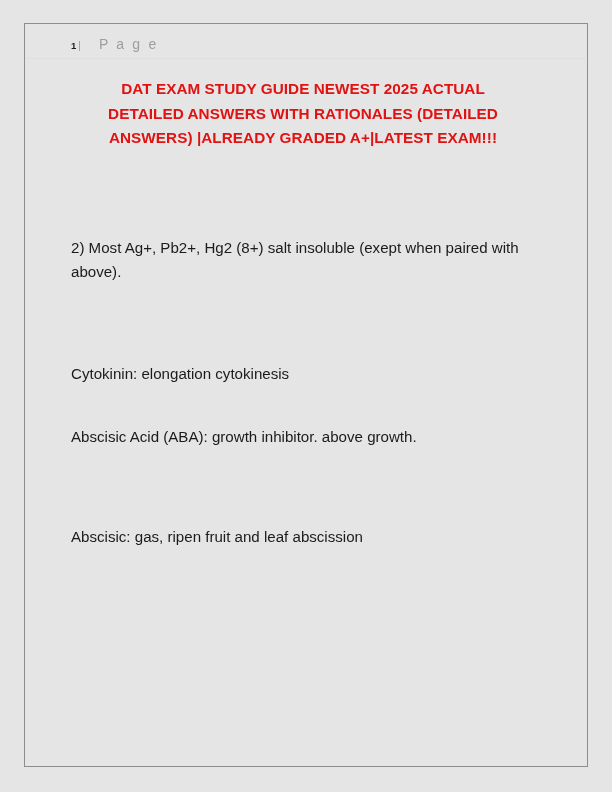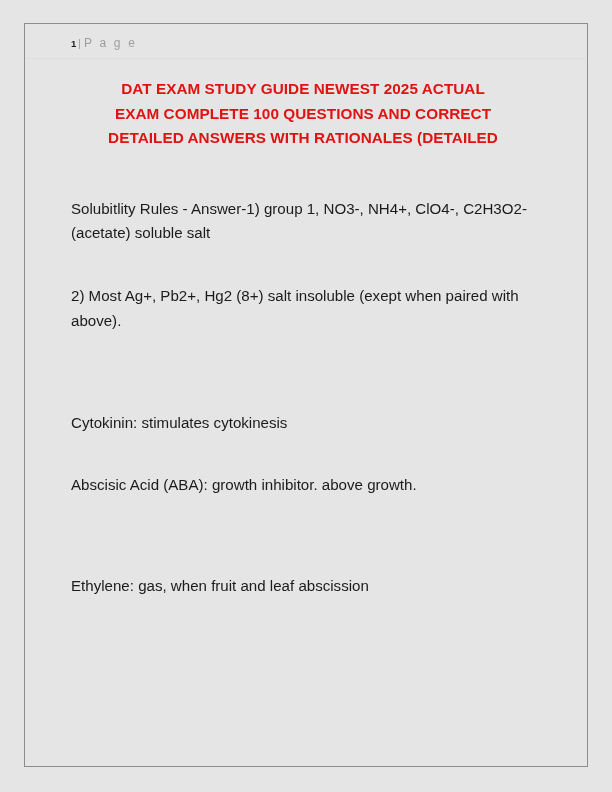--- a/index.html
+++ b/index.html
@@ -47,21 +47,22 @@
     font-size: 9.5px;
   }
   .page-sep {
     color: #9a9a9a;
     margin: 0 3px 0 2px;
     font-size: 10px;
   }
   .page-word {
     color: #9e9e9e;
     letter-spacing: 2.2px;
-    font-size: 12px;
+    font-size: 14px;
+    margin-left: 15px;
   }
   .header-rule {
     position: absolute;
     left: 1px;
     right: 1px;
     top: 34px;
     height: 1px;
     background: #dedede;
   }
 
@@ -112,44 +113,43 @@
       <span class="page-sep">|</span>
       <span class="page-word">P a g e</span>
     </div>
   </div>
   <div class="header-rule"></div>
 
   <div class="doc-body">
 
     <h1 class="doc-title">
       <span class="tline">DAT EXAM STUDY GUIDE NEWEST 2025 ACTUAL</span>
-      <span class="tline">EXAM COMPLETE 100 QUESTIONS AND CORRECT</span>
       <span class="tline">DETAILED ANSWERS WITH RATIONALES (DETAILED</span>
+      <span class="tline">ANSWERS) |ALREADY GRADED A+|LATEST EXAM!!!</span>
     </h1>
 
     <div class="para-gap-lg"></div>
 
-    <p class="para">Solubitlity Rules - Answer-1) group 1, NO3-, NH4+, ClO4-, C2H3O2- (acetate) soluble salt</p>
 
     <div class="para-gap"></div>
 
     <p class="para">2) Most Ag+, Pb2+, Hg2 (8+) salt insoluble (exept when paired with above).</p>
 
     <div class="para-gap"></div>
 
 
     <div class="para-gap"></div>
 
-    <p class="para">Cytokinin: stimulates cytokinesis</p>
+    <p class="para">Cytokinin: elongation cytokinesis</p>
 
     <div class="para-gap-sm"></div>
 
     <p class="para">Abscisic Acid (ABA): growth inhibitor. above growth.</p>
 
     <div class="para-gap-sm"></div>
 
 
     <div class="para-gap-sm"></div>
 
-    <p class="para">Ethylene: gas, when fruit and leaf abscission</p>
+    <p class="para">Abscisic: gas, ripen fruit and leaf abscission</p>
 
   </div>
 </div>
 
 </body></html>

